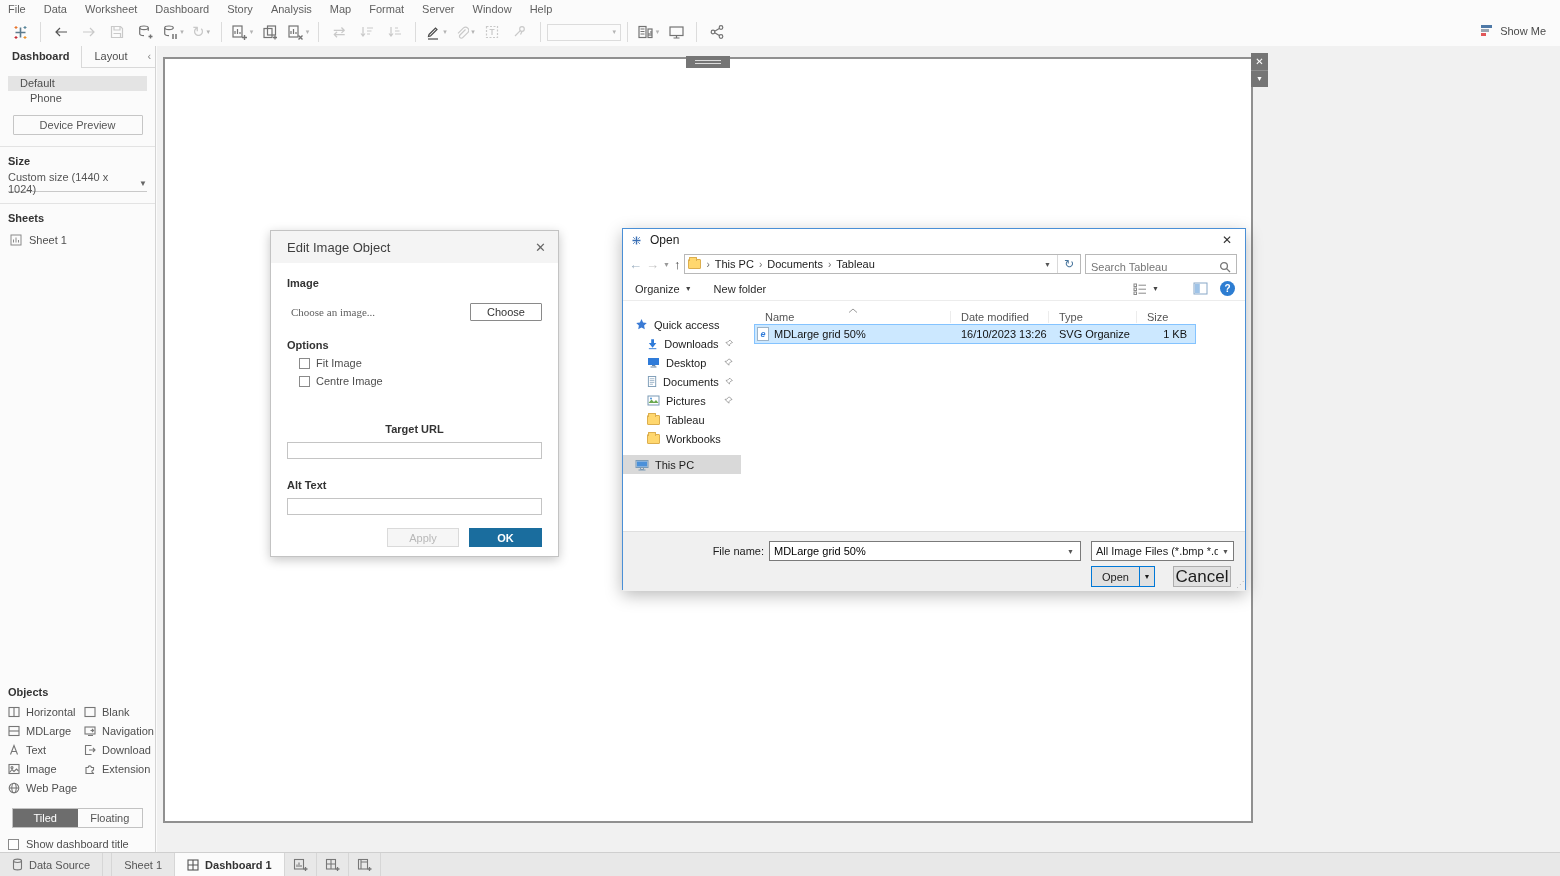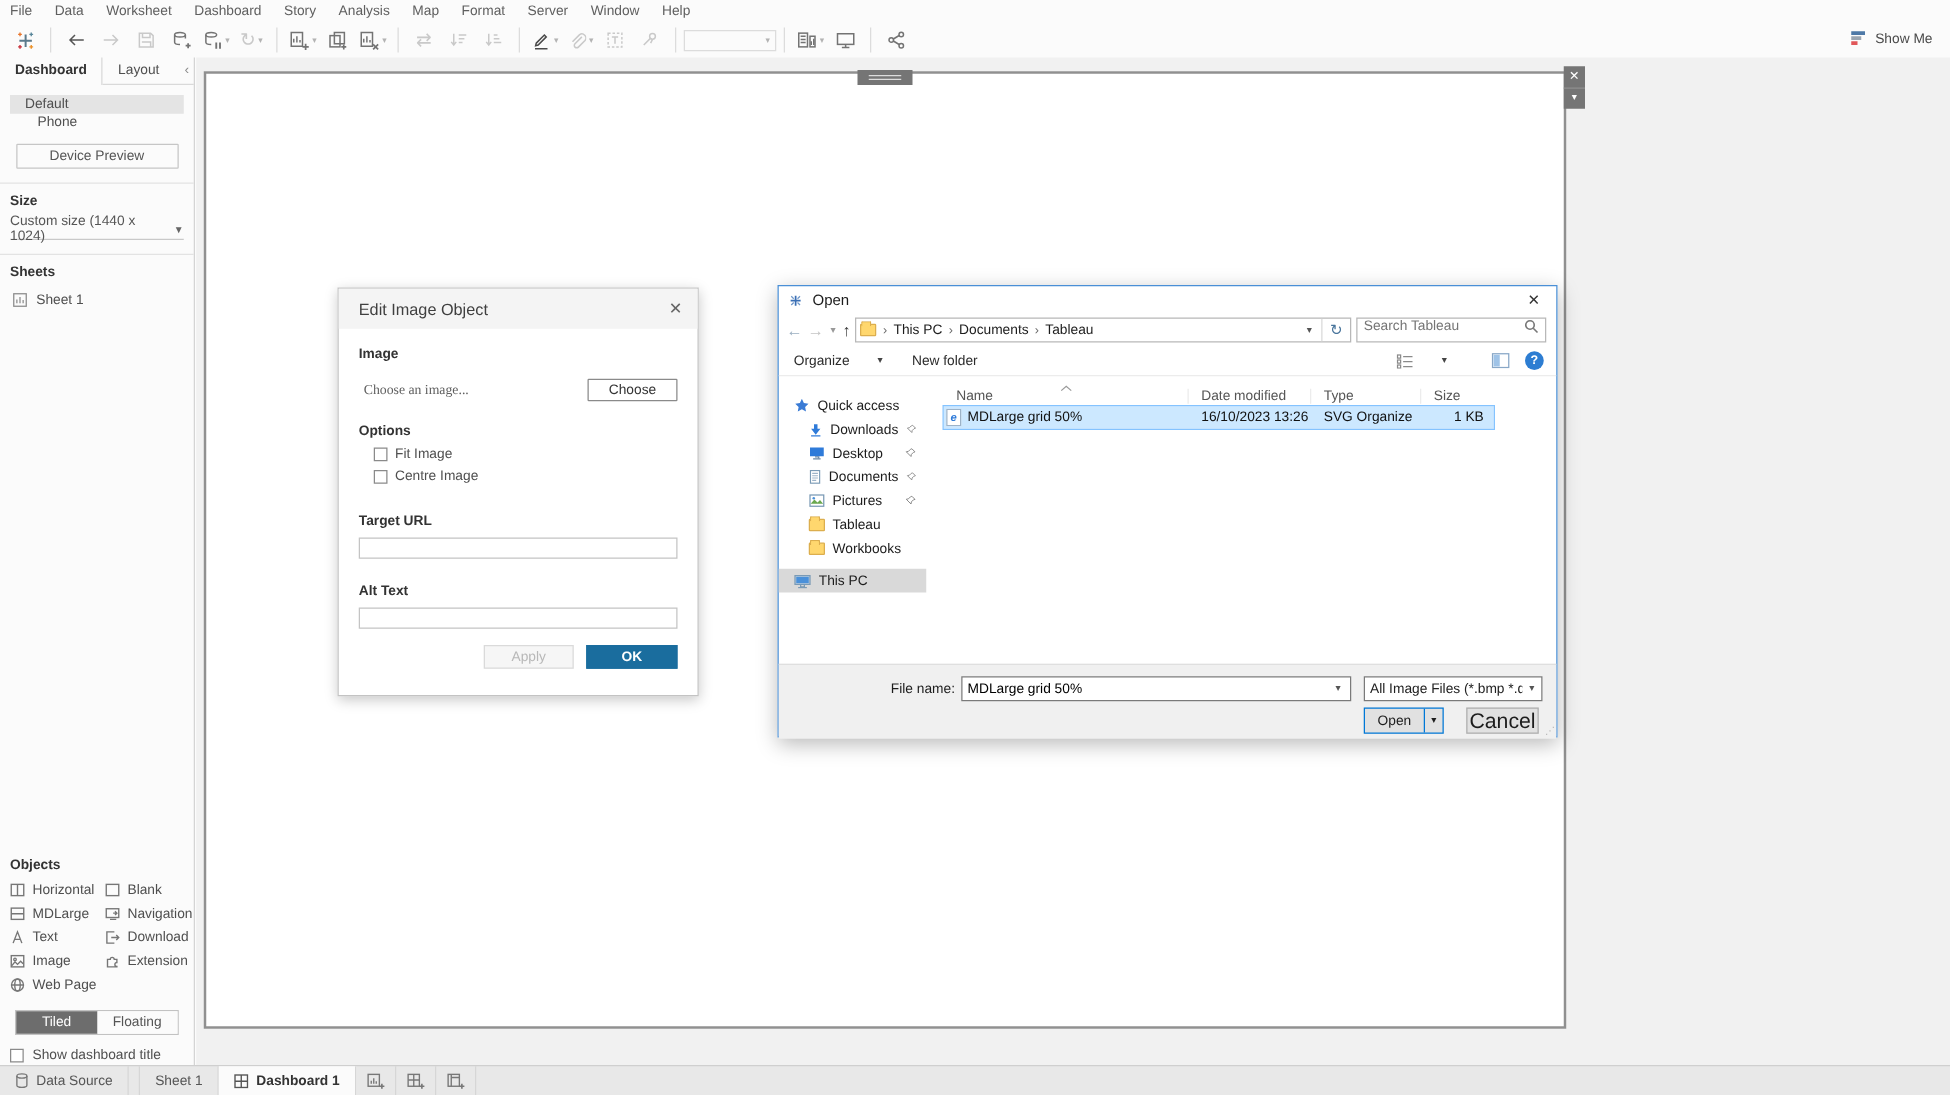--- a/index.html
+++ b/index.html
@@ -77,24 +77,24 @@
   .odlg-title { height:22px; display:flex; align-items:center; padding:0 4px 0 7px; }
   .odlg-title .t { margin-left:7px; font-size:12px; color:#1c1c1c; }
   .odlg-x { margin-left:auto; width:28px; text-align:center; color:#333; font-size:12px; }
   .navrow { height:26px; display:flex; align-items:center; padding:0 8px 0 6px; gap:4px; }
   .navbtn { font-size:13px; }
   .addr { flex:1; height:20px; border:1px solid #b8b8b8; display:flex; align-items:center; padding-left:3px; background:#fff; }
   .addr .chev { color:#6b6b6b; margin:0 5px; font-size:10px; }
   .addr .seg-t { color:#1c1c1c; }
   .addr .acaret { margin-left:auto; font-size:7px; color:#555; padding:0 6px; border-right:1px solid #d9d9d9; align-self:stretch; display:flex; align-items:center; }
   .addr .refresh { color:#49759c; font-size:12px; padding:0 6px; }
-  .srch { width:152px; height:20px; border:1px solid #b8b8b8; display:flex; align-items:flex-start; padding:0 5px; color:#767676; }
+  .srch { width:152px; height:20px; border:1px solid #b8b8b8; display:flex; align-items:flex-end; padding:0 5px; color:#767676; }
   .srch svg { margin-left:auto; stroke:#777; fill:none; stroke-width:1.3; }
   .orgrow { height:24px; display:flex; align-items:center; padding:0 10px 0 12px; border-bottom:1px solid #ececec; color:#2b2b2b; }
-  .orgrow .it { margin-right:22px; display:flex; align-items:center; gap:21px; }
+  .orgrow .it { margin-right:22px; display:flex; align-items:center; gap:5px; }
   .orgrow .right { margin-left:auto; display:flex; align-items:center; gap:12px; }
   .helpq { width:15px; height:15px; border-radius:50%; background:#2d7dd2; color:#fff; font-size:10px; font-weight:bold; display:flex; align-items:center; justify-content:center; }
   .odlg-body { position:relative; height:230px; display:flex; }
   .navpane { width:118px; padding-top:14px; }
   .nav-item { height:19px; display:flex; align-items:center; gap:6px; padding-left:24px; color:#1c1c1c; }
   .nav-item.root { padding-left:12px; }
   .nav-item.selected { background:#d9d9d9; }
   .nav-item .pin { margin-left:auto; margin-right:8px; }
   .filearea { flex:1; padding:4px 6px 0 14px; position:relative; }
   .fgrid { display:grid; grid-template-columns:196px 98px 88px 58px; }
@@ -432,21 +432,21 @@
     </div>
     <div class="sect" style="margin-top:18px;">Options</div>
     <div class="opt-row">
       <span class="cb"></span>
       <span>Fit Image</span>
     </div>
     <div class="opt-row">
       <span class="cb"></span>
       <span>Centre Image</span>
     </div>
-    <div class="sect" style="margin-top:24px;">Target URL</div>
+    <div class="sect" style="margin-top:36px;text-align:center;">Target URL</div>
     <input type="text" value="" style="">
     <div class="sect" style="margin-top:20px;">Alt Text</div>
     <input type="text" value="" style="">
     <div class="edlg-btns">
       <button class="btn-apply">Apply</button>
       <button class="btn-ok">OK</button>
     </div>
   </div>
 </div>
 

